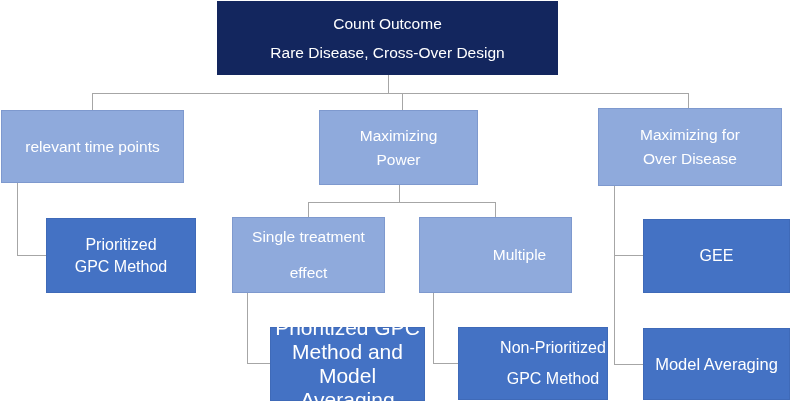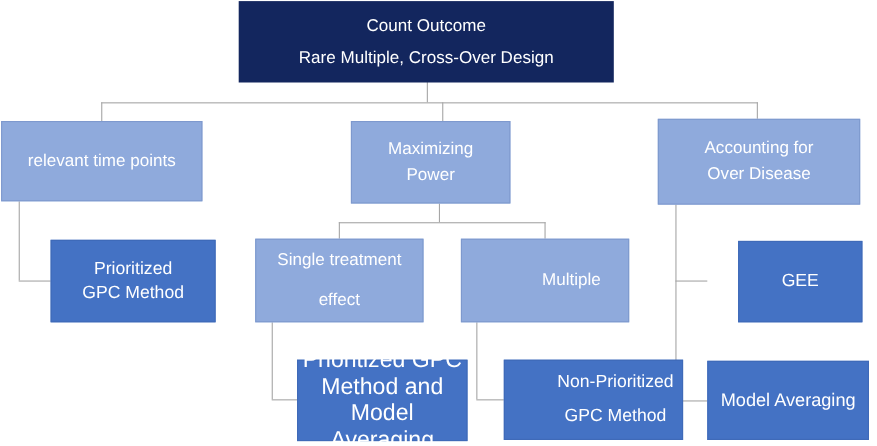--- a/index.html
+++ b/index.html
@@ -14,28 +14,28 @@
   .navy{background:var(--root-bg,#13265e);}
   .light{background:var(--light-bg,#8faadc);border:1px solid #7e99ce;}
   .mid{background:var(--mid-bg,#4472c4);border:1px solid #3f6ab8;}
   .ln{position:absolute;background:var(--line,#a6a6a6);}
   .v{width:1px;}
   .h{height:1px;}
 
   
   .b-root{left:217px;top:1px;width:341px;height:74px;font-size:15.5px;line-height:1;row-gap:13px;}
   .b-time{left:1px;top:110px;width:183px;height:73px;font-size:15.5px;line-height:24px;}
-  .b-power{left:319px;top:110px;width:145px;height:75px;font-size:15.5px;line-height:24px;}
+  .b-power{left:319px;top:110px;width:159px;height:75px;font-size:15.5px;line-height:24px;}
   .b-period{left:598px;top:108px;width:184px;height:78px;font-size:15.5px;line-height:24px;}
   .b-pgpc{left:46px;top:218px;width:150px;height:75px;font-size:16px;line-height:1;row-gap:6px;}
   .b-single{left:232px;top:217px;width:153px;height:76px;font-size:15.5px;line-height:24px;gap:12px;}
   .b-multi{left:419px;top:217px;width:153px;height:76px;font-size:15.5px;line-height:24px;padding-left:48px;}
-  .b-gee{left:643px;top:219px;width:113px;height:74px;font-size:16px;margin-left:28px;}
+  .b-gee{left:643px;top:219px;width:147px;height:74px;font-size:16px;}
   .b-pgpcma{left:270px;top:327px;width:155px;height:74px;font-size:21px;line-height:24px;}
-  .b-nonp{left:458px;top:327px;width:163px;height:73px;font-size:16px;line-height:1;row-gap:15px;padding-left:40px;}
+  .b-nonp{left:458px;top:327px;width:150px;height:73px;font-size:16px;line-height:1;row-gap:15px;padding-left:40px;}
   .b-ma{left:643px;top:328px;width:147px;height:72px;font-size:16.5px;}
 
   
   .c1{left:388px;top:74px;height:19px;}
   .c2{left:92px;top:93px;width:597px;}
   .c3{left:92px;top:93px;height:17px;}
   .c4{left:402px;top:93px;height:17px;}
   .c5{left:688px;top:93px;height:15px;}
   .c6{left:17px;top:183px;height:72px;}
   .c7{left:17px;top:255px;width:29px;}
@@ -70,34 +70,34 @@
   <div class="ln v c12"></div>
   <div class="ln h c13"></div>
   <div class="ln v c14"></div>
   <div class="ln h c15"></div>
   <div class="ln v c16"></div>
   <div class="ln h c17"></div>
   <div class="ln h c18"></div>
 
   <div class="box navy b-root">
     <span>Count Outcome</span>
-    <span>Rare Multiple, Cross-Over Design</span>
+    <span>Rare Disease, Cross-Over Design</span>
   </div>
 
   <div class="box light b-time">
     <span>relevant time points</span>
   </div>
 
   <div class="box light b-power">
     <span>Maximizing</span>
     <span>Power</span>
   </div>
 
   <div class="box light b-period">
-    <span>Accounting for</span>
+    <span>Maximizing for</span>
     <span>Over Disease</span>
   </div>
 
   <div class="box mid b-pgpc">
     <span>Prioritized</span>
     <span>GPC Method</span>
   </div>
 
   <div class="box light b-single">
     <span>Single treatment</span>

